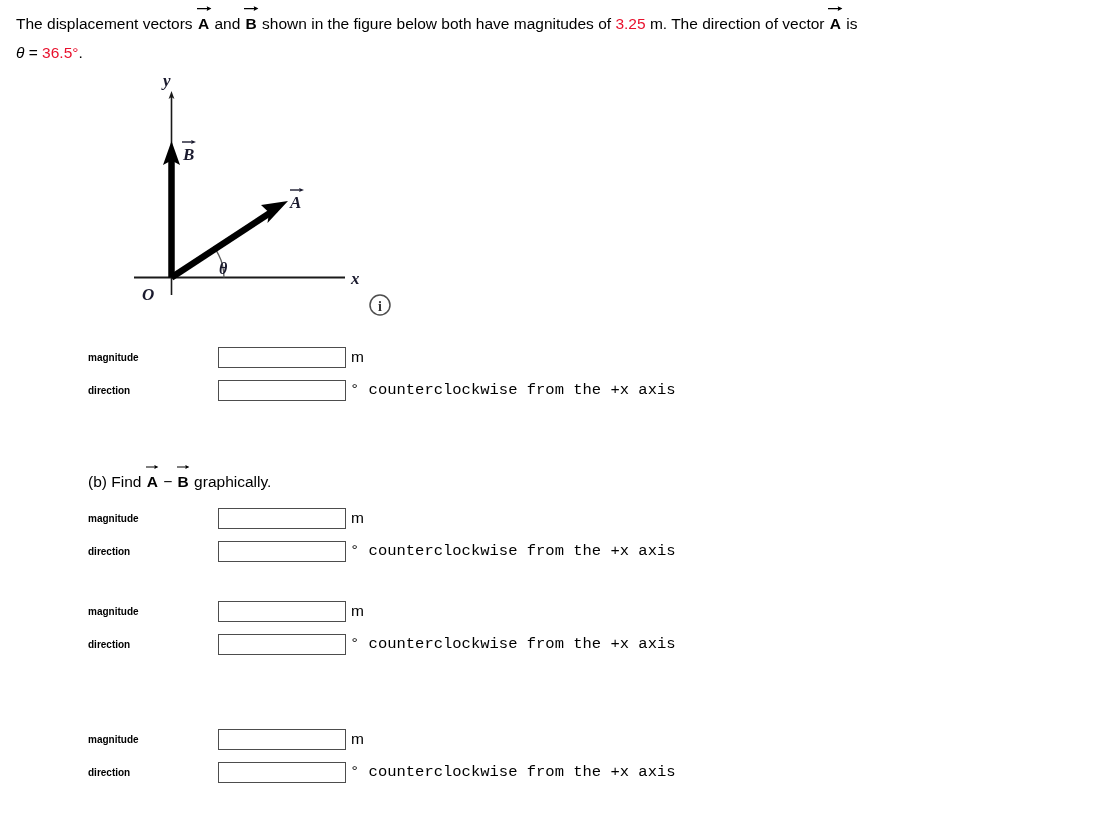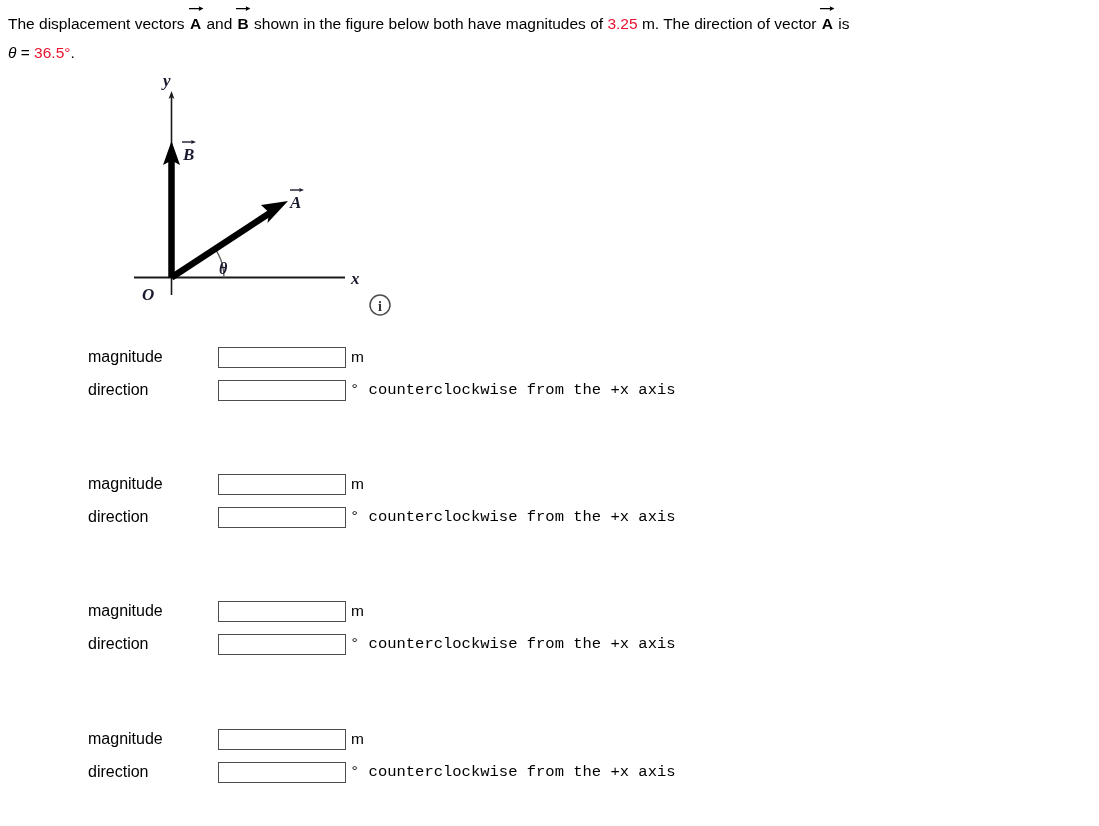--- a/index.html
+++ b/index.html
@@ -13,21 +13,21 @@
     position: relative;
     font-family: "Liberation Sans", sans-serif;
     color: #000000;
     font-size: 15.5px;
     overflow: hidden;
   }
 
   
   #problem-statement {
     position: absolute;
-    left: 8px;
+    left: 16px;
     top: 9px;
     width: 1075px;
     line-height: 29px;
     font-size: 15.5px;
     white-space: normal;
   }
   .red {
     color: #e8112d;
   }
   
@@ -90,21 +90,22 @@
   .field-row {
     display: flex;
     align-items: center;
     height: 26px;
     margin-bottom: 7px;
     white-space: nowrap;
   }
   .field-label {
     width: 130px;
     flex: 0 0 130px;
-    font-size: 16px;
+    font-size: 10px;
+    font-weight: bold;
   }
   .answer-box {
     width: 128px;
     height: 21px;
     box-sizing: border-box;
     border: 1.5px solid #4d4d4d;
     background: #ffffff;
     font-family: "Liberation Sans", sans-serif;
     font-size: 14px;
     padding: 0 3px;
@@ -189,20 +190,31 @@
     <span class="unit">m</span>
   </div>
   <div class="field-row">
     <span class="field-label">direction</span>
     <input class="answer-box" type="text" value="" style="">
     <span class="unit deg">° counterclockwise from the +x axis</span>
   </div>
 </div>
 
 <div class="part" style="top:471px;">
+  <div class="part-title">
+    <span>(b) Find </span><span class="vec small"><svg class="varr" viewBox="0 0 15 7">
+          <line x1="0.5" y1="4.6" x2="12" y2="4.6" stroke="#000" stroke-width="1.3"></line>
+          <polygon points="15,4.6 10.2,2.2 10.8,4.6 10.2,7" fill="#000"></polygon>
+        </svg><span>A</span></span>
+    <span>−</span>
+    <span class="vec small"><svg class="varr" viewBox="0 0 15 7">
+          <line x1="0.5" y1="4.6" x2="12" y2="4.6" stroke="#000" stroke-width="1.3"></line>
+          <polygon points="15,4.6 10.2,2.2 10.8,4.6 10.2,7" fill="#000"></polygon>
+        </svg><span>B</span></span><span> graphically.</span>
+  </div>
   <div class="field-row">
     <span class="field-label">magnitude</span>
     <input class="answer-box" type="text" value="" style="">
     <span class="unit">m</span>
   </div>
   <div class="field-row">
     <span class="field-label">direction</span>
     <input class="answer-box" type="text" value="" style="">
     <span class="unit deg">° counterclockwise from the +x axis</span>
   </div>

